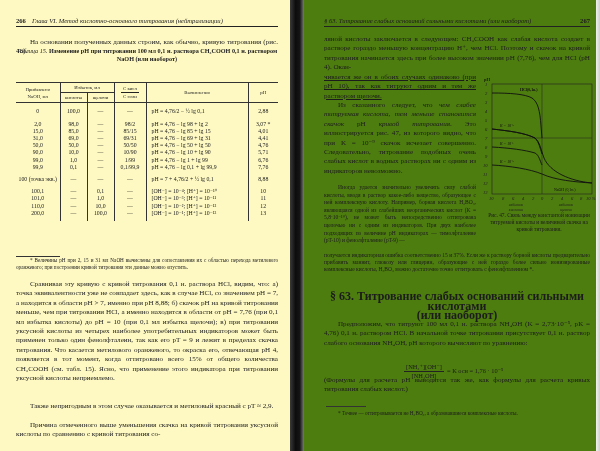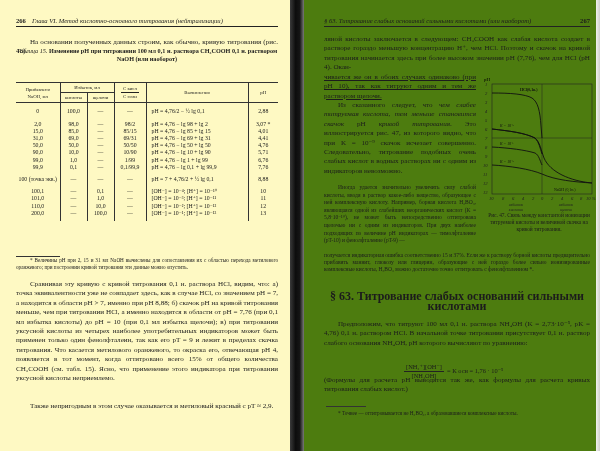--- a/index.html
+++ b/index.html
@@ -223,40 +223,42 @@
         <td>13</td>
       </tr>
     </tbody>
   </table>
 
   <div class="fnrule" style="top:256px;left:16px;width:44px;"></div>
   <p class="p small indent" style="top:257px;left:16px;width:262px;">* Величины pH при 2, 15 и 31 мл NaOH вычислены для сопоставления их с областью перехода метилового оранжевого; при построении кривой титрования эти данные можно опустить.</p>
 
   <p class="p text indent" style="top:280px;left:16px;width:262px;">Сравнивая эту кривую с кривой титрования 0,1 н. раствора HCl, видим, что: а) точка эквивалентности уже не совпадает здесь, как в случае HCl, со значением pH = 7, а находится в области pH &gt; 7, именно при pH 8,88; б) скачок pH на кривой титрования меньше, чем при титровании HCl, а именно находится в области от pH = 7,76 (при 0,1 мл избытка кислоты) до pH = 10 (при 0,1 мл избытка щелочи); в) при титровании уксусной кислоты из четырех наиболее употребительных индикаторов может быть применен только один фенолфталеин, так как его pT = 9 и лежит в пределах скачка титрования. Что касается метилового оранжевого, то окраска его, отвечающая pH 4, появляется в тот момент, когда оттитровано всего 15% от общего количества CH₃COOH (см. табл. 15). Ясно, что применение этого индикатора при титровании уксусной кислоты неприемлемо.</p>
   <p class="p text indent" style="top:402px;left:16px;width:262px;">Также непригодным в этом случае оказывается и метиловый красный с pT ≈ 2,9.</p>
+  <p class="p text indent" style="top:421px;left:16px;width:262px;">Причина отмеченного выше уменьшения скачка на кривой титрования уксусной кислоты по сравнению с кривой титрования со-</p>
 </div>
 
 <div class="spine"></div>
 
 <div class="page page-right">
   <div class="header right-header">
     <span>§ 63. Титрование слабых оснований сильными кислотами (или наоборот)</span>
     <span class="pnum">267</span>
   </div>
 
   <p class="p text" style="top:35px;left:20px;width:266px;">ляной кислоты заключается в следующем: CH₃COOH как слабая кислота создает в растворе гораздо меньшую концентрацию H⁺, чем HCl. Поэтому и скачок на кривой титрования начинается здесь при более высоком значении pH (7,76), чем для HCl (pH 4). Окан-</p>
   <p class="p text" style="top:73px;left:20px;width:152px;text-decoration:underline;">чивается же он в обоих случаях одинаково (при pH 10), так как титруют одним и тем же раствором щелочи.</p>
 
   <p class="p text indent" style="top:101px;left:20px;width:152px;"><span>Из сказанного следует, что </span><i>чем слабее титруемая кислота, тем меньше становится скачок</i><span> pH </span><i>кривой титрования</i><span>. Это иллюстрируется рис. 47, из которого видно, что при K = 10⁻⁹ скачок исчезает совершенно. Следовательно, титрование подобных очень слабых кислот в водных растворах ни с одним из индикаторов невозможно.</span></p>
 
   <p class="p small indent" style="top:184px;left:20px;width:152px;font-size:5.5px;line-height:7.6px;">Иногда удается значительно увеличить силу слабой кислоты, вводя в раствор какое-либо вещество, образующее с ней комплексную кислоту. Например, борная кислота H₃BO₃, являющаяся одной из слабейших неорганических кислот (K = 5,8·10⁻¹⁰), не может быть непосредственно оттитрована щелочью ни с одним из индикаторов. При двух наиболее подходящих по величине pH индикаторах — тимолфталеине (pT-10) и фенолфталеине (pT-9) —</p>
   <p class="p small" style="top:252px;left:20px;width:266px;font-size:5.5px;line-height:7.2px;">получается индикаторная ошибка соответственно 15 и 37%. Если же к раствору борной кислоты предварительно прибавить маннит, глюкозу или глицерин, образующие с ней гораздо более сильно ионизированные комплексные кислоты, H₃BO₃ можно достаточно точно оттитровать с фенолфталеином *.</p>
 
   <div class="section-title" style="top:292px;">
     <div>§ 63. Титрование слабых оснований сильными кислотами</div>
+    <div>(или наоборот)</div>
   </div>
 
   <p class="p text indent" style="top:320px;left:20px;width:266px;">Предположим, что титруют 100 мл 0,1 н. раствора NH₄OH (K = 2,73·10⁻⁵, pK = 4,76) 0,1 н. раствором HCl. В начальной точке титрования присутствует 0,1 н. раствор слабого основания NH₄OH, pH которого вычисляют по уравнению:</p>
 
   <div class="formula">
     <span class="frac">
       <span class="num">[NH₄⁺][OH⁻]</span>
       <span>[NH₄OH]</span>
     </span>
     <span>= K осн = 1,76 · 10⁻⁵</span>

